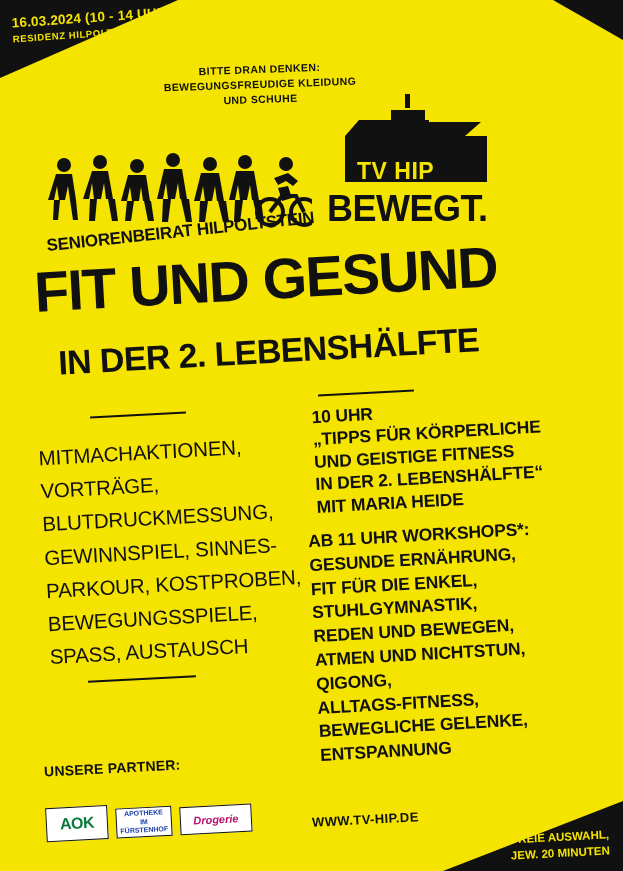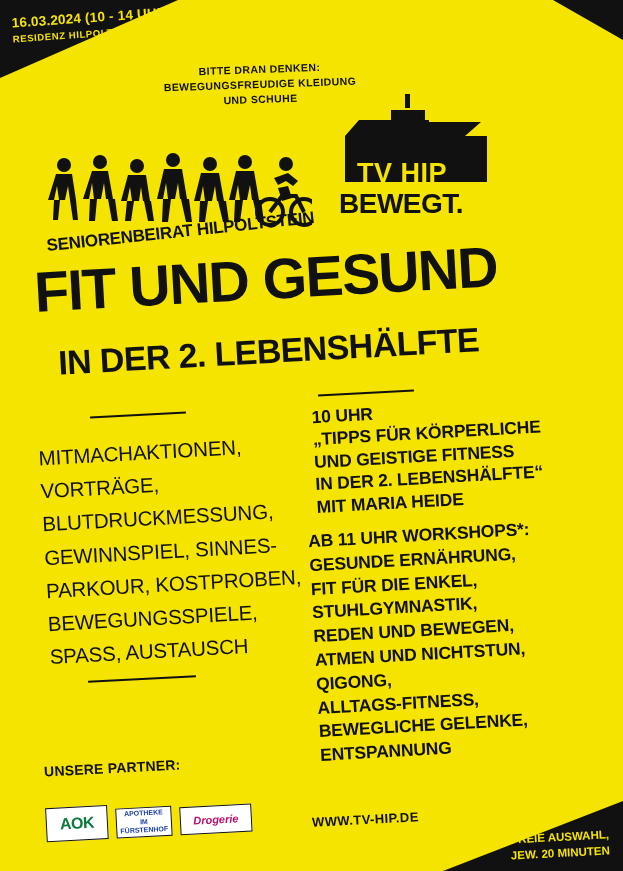--- a/index.html
+++ b/index.html
@@ -105,33 +105,32 @@
     right: 112px;
     top: 92px;
     width: 190px;
     height: 130px;
     z-index: 4;
   }
   .tvhip-label {
     position: absolute;
     left: 36px;
     top: 66px;
-    font-size: 27px;
+    font-size: 23px;
     font-weight: 800;
     color: #f5e400;
     letter-spacing: 0.5px;
   }
   .tvhip-bewegt {
     position: absolute;
     left: 6px;
     top: 96px;
-    font-size: 28px;
+    font-size: 36px;
     font-weight: 800;
     letter-spacing: -0.5px;
-    margin-left: 12px;
   }
 
   
   .headline {
     position: absolute;
     left: 34px;
     top: 252px;
     transform: rotate(-3.2deg);
     font-size: 57px;
     font-weight: 800;

